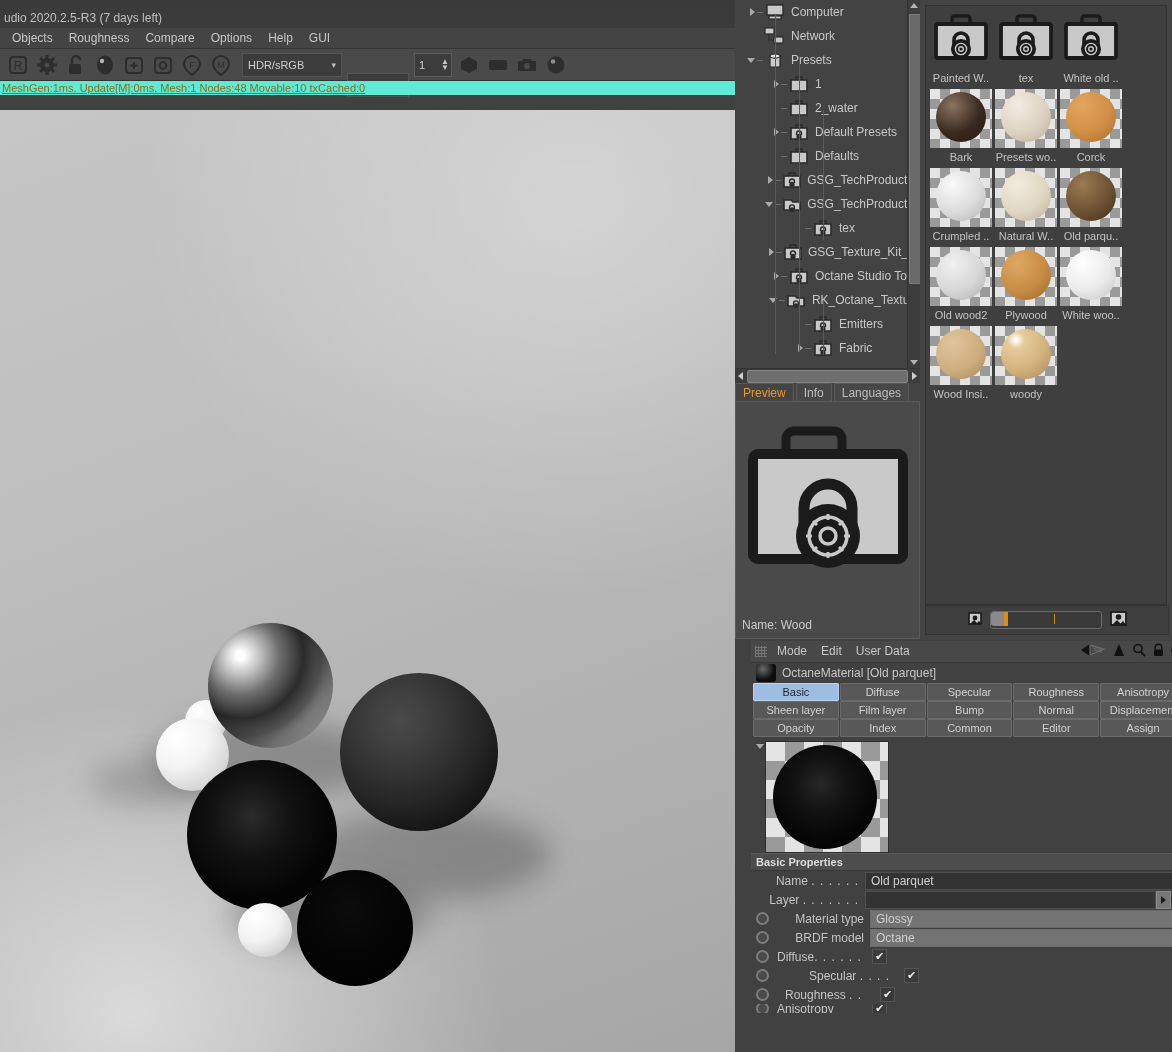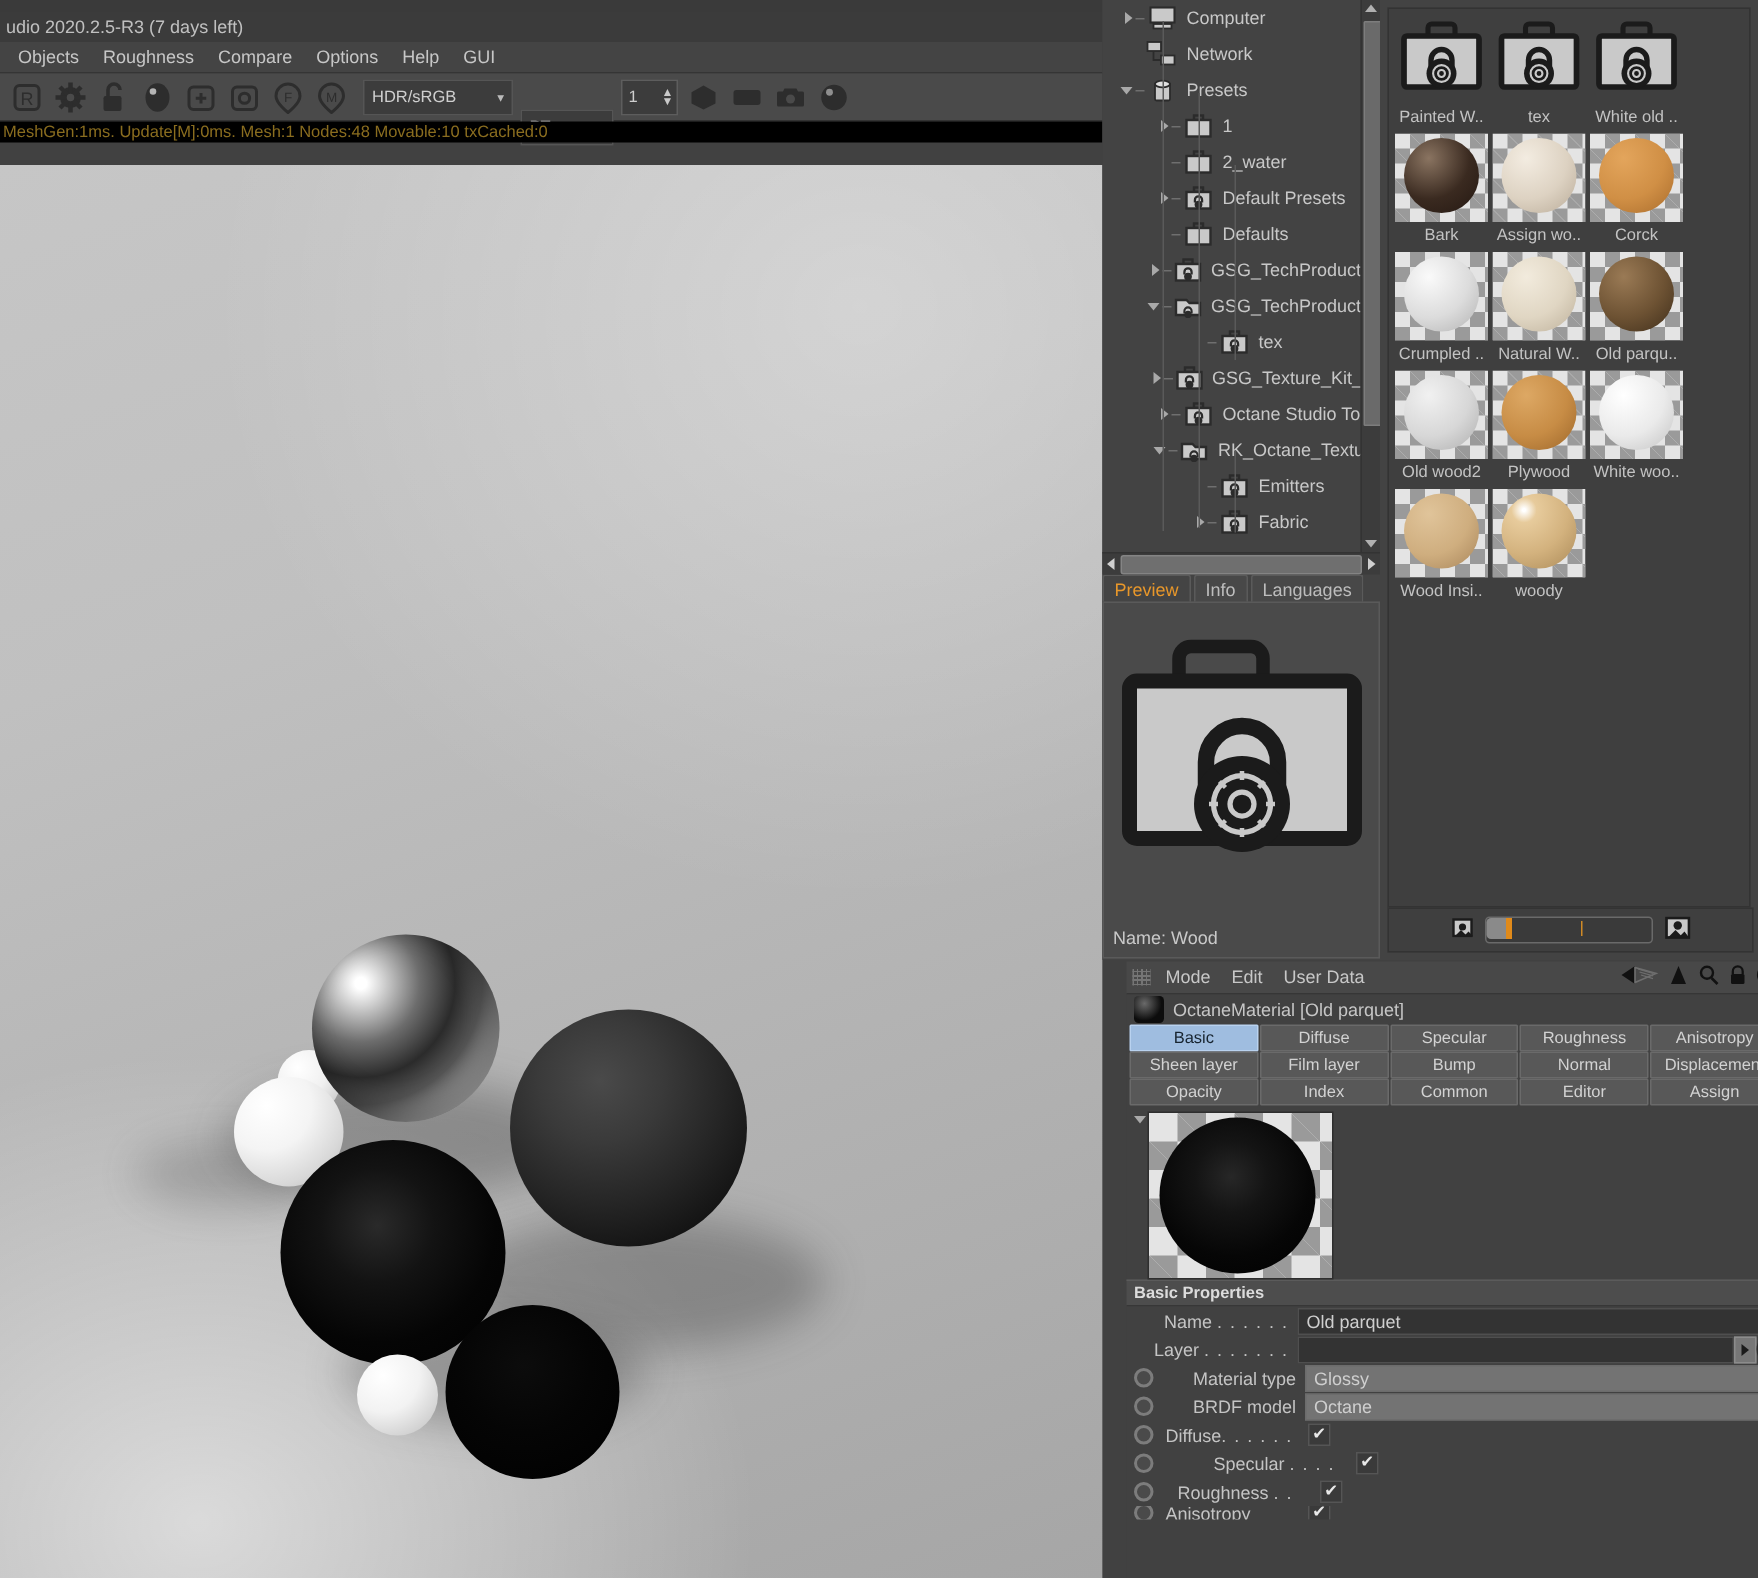--- a/index.html
+++ b/index.html
@@ -12,21 +12,21 @@
   .apptitle{height:20px;line-height:20px;padding-left:4px;color:#c0c0c0;font-size:12px;background:#3b3b3b;}
   .menubar{height:20px;background:#444;display:flex;align-items:center;padding-left:4px;border-bottom:1px solid #353535;}
   .menubar .mi{padding:0 8px;line-height:20px;color:#c7c7c7;font-size:12px;cursor:default;}
   .toolbar{height:31px;background:#4a4a4a;display:flex;align-items:center;padding-left:6px;gap:5px;border-bottom:1px solid #333;}
   .tb-ico{width:24px;height:24px;display:flex;align-items:center;justify-content:center;color:#2a2a2a;}
   .tb-ico svg{display:block;}
   .tb-sel{height:22px;background:#3c3c3c;border:1px solid #555;display:flex;align-items:center;justify-content:space-between;padding:0 5px;color:#cfcfcf;font-size:11px;}
   .tb-sel .cv{font-size:9px;margin-left:8px;color:#bbb;}
   .tb-num{height:22px;width:30px;background:#3c3c3c;border:1px solid #5d5d5d;display:flex;align-items:center;justify-content:space-between;padding:0 2px 0 4px;color:#cfcfcf;font-size:11px;}
   .spin{font-size:8px;line-height:6px;color:#c9c9c9;text-align:center;}
-  .statusline{height:14px;background:#000000;color:#8a6d1f;font-size:11px;line-height:14px;padding-left:2px;position:relative;overflow:hidden;}
+  .statusline{height:14px;background:#5eead4;color:#8a6d1f;font-size:11px;line-height:14px;padding-left:2px;position:relative;overflow:hidden;text-decoration:underline;}
   .viewport{position:absolute;left:0;top:110px;width:735px;height:942px;overflow:hidden;background:#b9b9b9;}
   .vpimg{position:absolute;inset:0;
     background:
       radial-gradient(ellipse 620px 520px at 18% 96%, rgba(255,255,255,0.55), rgba(255,255,255,0) 60%),
       radial-gradient(ellipse 700px 640px at 78% 10%, rgba(255,255,255,0.30), rgba(255,255,255,0) 62%),
       linear-gradient(160deg,#c6c6c6 0%,#c0c0c0 30%,#b4b4b4 62%,#a6a6a6 100%);
   }
   .sh{position:absolute;border-radius:50%;filter:blur(14px);background:rgba(40,40,40,0.30);}
   .sp{position:absolute;border-radius:50%;}
 
@@ -557,21 +557,21 @@
                 <div class="checker"></div>
                 <div class="ball" style="background:radial-gradient(circle at 33% 27%,#8a7461,#3a2a20 55%,#241812 100%);"></div>
               </div>
             <div class="cap">Bark</div>
           </div>
           <div class="tcell">
             <div class="sw">
                 <div class="checker"></div>
                 <div class="ball" style="background:radial-gradient(circle at 33% 27%,#f3ece1,#ddd2c2 55%,#b9ab98 100%);"></div>
               </div>
-            <div class="cap">Assign wo..</div>
+            <div class="cap">Presets wo..</div>
           </div>
           <div class="tcell">
             <div class="sw">
                 <div class="checker"></div>
                 <div class="ball" style="background:radial-gradient(circle at 33% 27%,#e3a55c,#d08f45 55%,#a96c2c 100%);"></div>
               </div>
             <div class="cap">Corck</div>
           </div>
 
           <div class="tcell">

